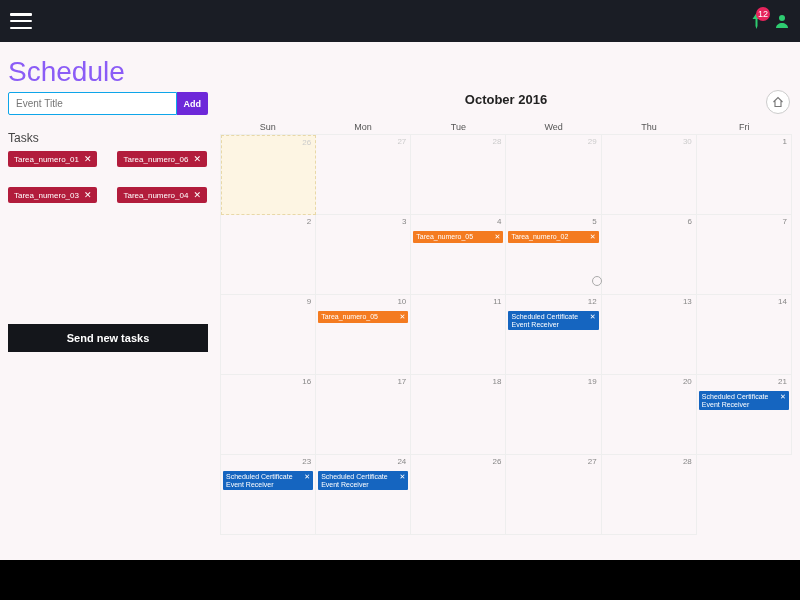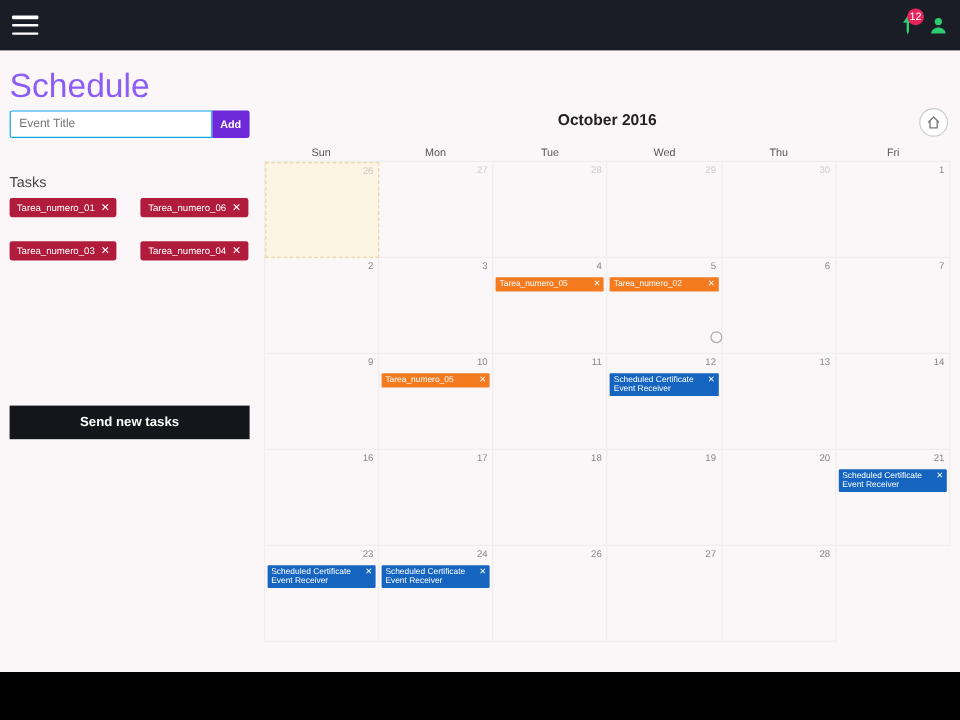--- a/index.html
+++ b/index.html
@@ -67,21 +67,21 @@
   </div>
 
   <h1 class="page-title">Schedule</h1>
 
   <div class="content">
     <aside class="sidebar">
       <div class="input-row">
         <input type="text" placeholder="Event Title" style="">
         <button>Add</button>
       </div>
-      <div class="hdr" style="margin-top:24px">Tasks</div>
+      <div class="hdr" style="margin-top:10px">Tasks</div>
       <div class="chips" id="chips">
           <div class="chip">
             <span>Tarea_numero_01</span>
             <span class="x">✕</span>
           </div>
           <div class="chip">
             <span>Tarea_numero_06</span>
             <span class="x">✕</span>
           </div>
           <div class="chip">

